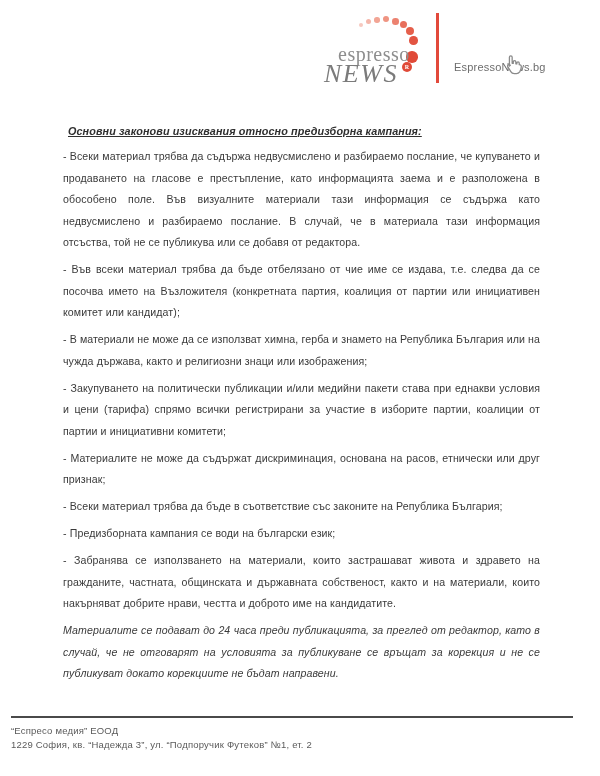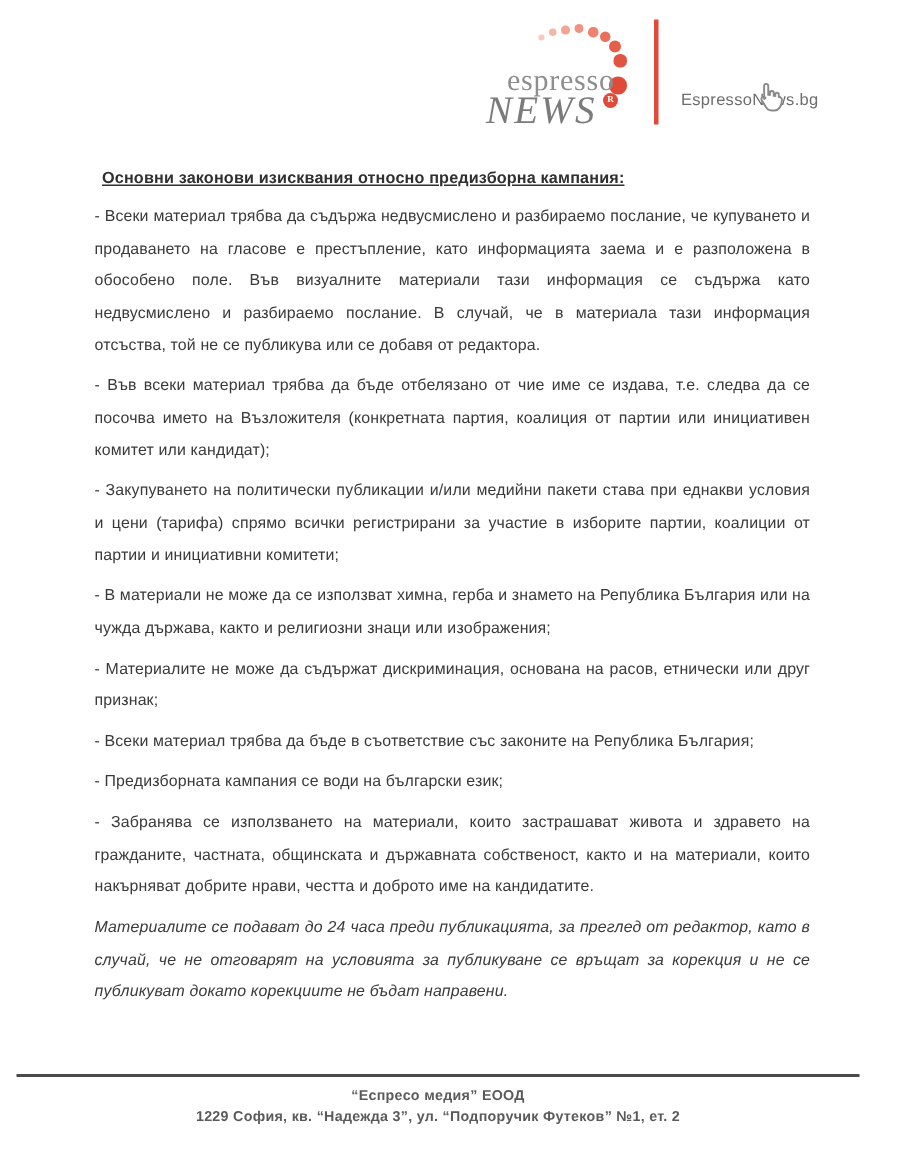--- a/index.html
+++ b/index.html
@@ -45,37 +45,36 @@
   }
   .hand { position:absolute; left:503px; top:53px; width:22px; height:26px; }
 
   
   .content {
     position:absolute; left:0; top:100px;
     width:600px; padding:13px 60px 0 63px;
     color:#3a3a3a;
   }
   .heading {
-    font-size:10.8px; font-weight:bold; 
+    font-size:10.8px; font-weight:bold; font-style:italic;
     text-decoration:underline; color:#2f2f2f;
-    margin:0 0 9px 5px; letter-spacing:.1px;
+    margin:12px 0 9px 5px; letter-spacing:.1px;
   }
   .para {
     font-size:10.6px; line-height:21.5px;
     text-align:justify; margin:0 0 5.5px 0;
     letter-spacing:.1px;
   }
   .closing { font-style:italic; font-weight:bold; font-weight:normal; }
   .closing { }
 
   
   .footer {
     position:absolute; left:11px; right:27px; top:716px;
-    text-align:center;
-    font-weight:bold;
+    text-align:left;
   }
   .footer-rule { height:2px; background:#4a4a4a; margin-bottom:6px; }
   .footer-line { font-size:9.5px; line-height:13.5px; color:#5a5a5a; letter-spacing:.2px; }
 </style>
 </head>
 <body>
 
 <div class="page">
 
   <header class="header">
@@ -104,22 +103,22 @@
       <svg width="22" height="26" viewBox="0 0 24 26">
         <path d="M7 13V3.5a1.5 1.5 0 0 1 3 0V10l1.2.2V8.6a1.4 1.4 0 0 1 2.8 0v2l1.1.2v-1a1.3 1.3 0 0 1 2.6 0v1.8l1 .2c.8.2 1.3.9 1.3 1.7-.1 2.2-.7 4.4-1.8 6-.8 1.1-2.1 1.8-3.5 1.8h-2.4c-1.6 0-3-.8-3.8-2.2l-3.3-5.4c-.5-.9 0-2 1-2.2.7-.2 1.4.1 1.8.7z" fill="#ffffff" stroke="#8a8a8a" stroke-width="1.4" stroke-linejoin="round" stroke-linecap="round"></path>
       </svg>
     </div>
   </header>
 
   <main class="content">
     <h1 class="heading">Основни законови изисквания относно предизборна кампания:</h1>
     <p class="para">- Всеки материал трябва да съдържа недвусмислено и разбираемо послание, че купуването и продаването на гласове е престъпление, като информацията заема и е разположена в обособено поле. Във визуалните материали тази информация се съдържа като недвусмислено и разбираемо послание. В случай, че в материала тази информация отсъства, той не се публикува или се добавя от редактора.</p>
     <p class="para">- Във всеки материал трябва да бъде отбелязано от чие име се издава, т.е. следва да се посочва името на Възложителя (конкретната партия, коалиция от партии или инициативен комитет или кандидат);</p>
+    <p class="para">- В материали не може да се използват химна, герба и знамето на Република България или на чужда държава, както и религиозни знаци или изображения;</p>
     <p class="para">- Закупуването на политически публикации и/или медийни пакети става при еднакви условия и цени (тарифа) спрямо всички регистрирани за участие в изборите партии, коалиции от партии и инициативни комитети;</p>
-    <p class="para">- В материали не може да се използват химна, герба и знамето на Република България или на чужда държава, както и религиозни знаци или изображения;</p>
     <p class="para">- Материалите не може да съдържат дискриминация, основана на расов, етнически или друг признак;</p>
     <p class="para">- Всеки материал трябва да бъде в съответствие със законите на Република България;</p>
     <p class="para">- Предизборната кампания се води на български език;</p>
     <p class="para">- Забранява се използването на материали, които застрашават живота и здравето на гражданите, частната, общинската и държавната собственост, както и на материали, които накърняват добрите нрави, честта и доброто име на кандидатите.</p>
     <p class="para closing">Материалите се подават до 24 часа преди публикацията, за преглед от редактор, като в случай, че не отговарят на условията за публикуване се връщат за корекция и не се публикуват докато корекциите не бъдат направени.</p>
   </main>
 
   <footer class="footer">
     <div class="footer-rule"></div>
     <div class="footer-line">“Еспресо медия” ЕООД</div>

